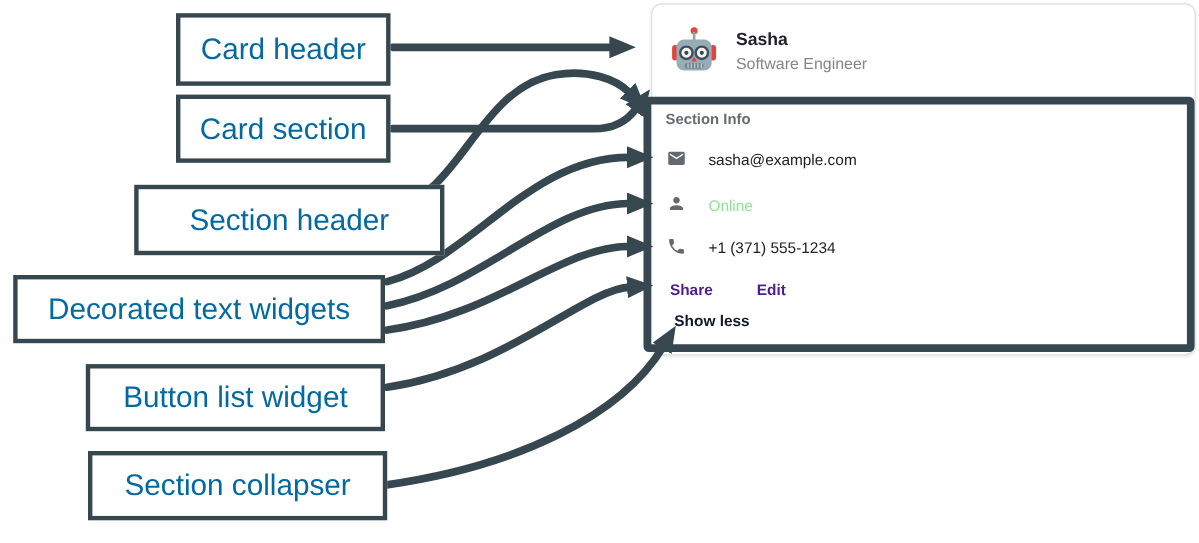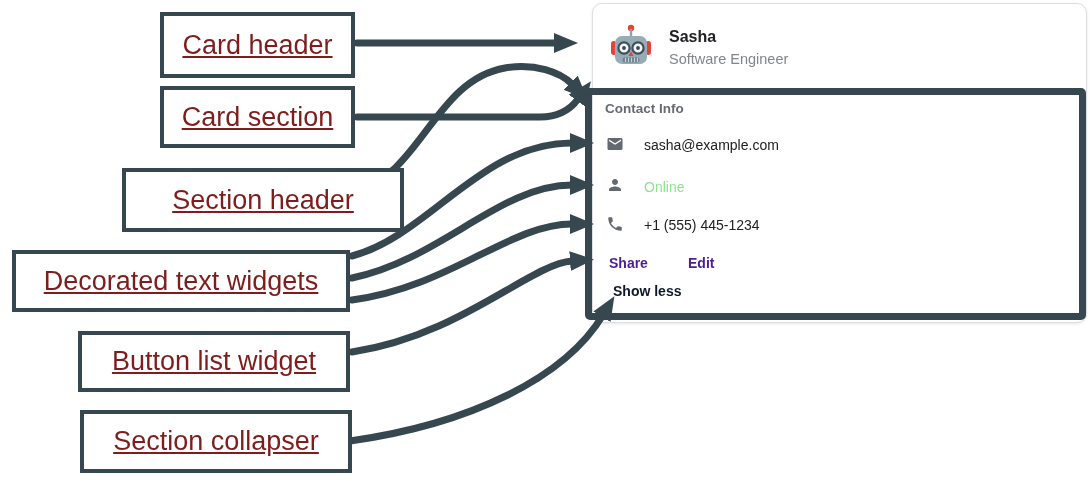--- a/index.html
+++ b/index.html
@@ -28,21 +28,21 @@
     position:absolute;left:585px;top:88px;width:501px;height:232px;
     border:7px solid #37474F;border-radius:5px;box-sizing:border-box;z-index:2;
     pointer-events:none;
   }
   
   .arrows{position:absolute;left:0;top:0;width:1090px;height:494px;z-index:3;pointer-events:none;}
   
   .label-box{
     position:absolute;background:#ffffff;border:4px solid #37474F;box-sizing:border-box;
     display:flex;align-items:center;justify-content:center;
-    font-size:27px;color:#7f1d1d;z-index:4;white-space:nowrap;text-decoration:underline;
+    font-size:27px;color:#0369a1;z-index:4;white-space:nowrap;
   }
   .lb1{left:160px;top:12px;width:195px;height:66px;}
   .lb2{left:160px;top:86px;width:195px;height:62px;}
   .lb3{left:122px;top:168px;width:282px;height:64px;}
   .lb4{left:12px; top:250px;width:338px;height:62px;}
   .lb5{left:78px; top:331px;width:272px;height:61px;}
   .lb6{left:80px; top:410px;width:272px;height:63px;}
 </style>
 </head>
 <body>
@@ -69,36 +69,36 @@
           <line x1="19.5" y1="34.6" x2="19.5" y2="39"></line>
           <line x1="22.5" y1="34.6" x2="22.5" y2="39"></line>
           <line x1="25.5" y1="34.6" x2="25.5" y2="39"></line>
           <line x1="28.5" y1="34.6" x2="28.5" y2="39"></line>
         </g>
       </svg>
       <div class="hname">Sasha</div>
       <div class="hsub">Software Engineer</div>
     </div>
 
-    <div class="section-title">Contact Info</div>
+    <div class="section-title">Section Info</div>
 
     <svg class="row-icon" style="top:131px" viewBox="0 0 24 24">
       <path fill="#63696e" d="M20 4H4c-1.1 0-1.99.9-1.99 2L2 18c0 1.1.9 2 2 2h16c1.1 0 2-.9 2-2V6c0-1.1-.9-2-2-2zm0 4l-8 5-8-5V6l8 5 8-5v2z"></path>
     </svg>
     <div class="row-text" style="top:133px">sasha@example.com</div>
 
     <svg class="row-icon" style="top:172px" viewBox="0 0 24 24">
       <path fill="#63696e" d="M12 12c2.21 0 4-1.79 4-4s-1.79-4-4-4-4 1.79-4 4 1.79 4 4 4zm0 2c-2.67 0-8 1.34-8 4v2h16v-2c0-2.66-5.33-4-8-4z"></path>
     </svg>
     <div class="row-text green" style="top:175px">Online</div>
 
     <svg class="row-icon" style="top:211px" viewBox="0 0 24 24">
       <path fill="#63696e" d="M6.62 10.79c1.44 2.83 3.76 5.14 6.59 6.59l2.2-2.2c.27-.27.67-.36 1.02-.24 1.12.37 2.33.57 3.57.57.55 0 1 .45 1 1V20c0 .55-.45 1-1 1-9.39 0-17-7.61-17-17 0-.55.45-1 1-1h3.5c.55 0 1 .45 1 1 0 1.25.2 2.45.57 3.57.11.35.03.74-.25 1.02l-2.2 2.2z"></path>
     </svg>
-    <div class="row-text" style="top:213px">+1 (555) 445-1234</div>
+    <div class="row-text" style="top:213px">+1 (371) 555-1234</div>
 
     <div class="btn" style="left:16px;top:251px">Share</div>
     <div class="btn" style="left:95px;top:251px">Edit</div>
 
     <div class="collapser">Show less</div>
   </div>
 
   <div class="section-outline"></div>
 
   <svg class="arrows" viewBox="0 0 1090 494">

